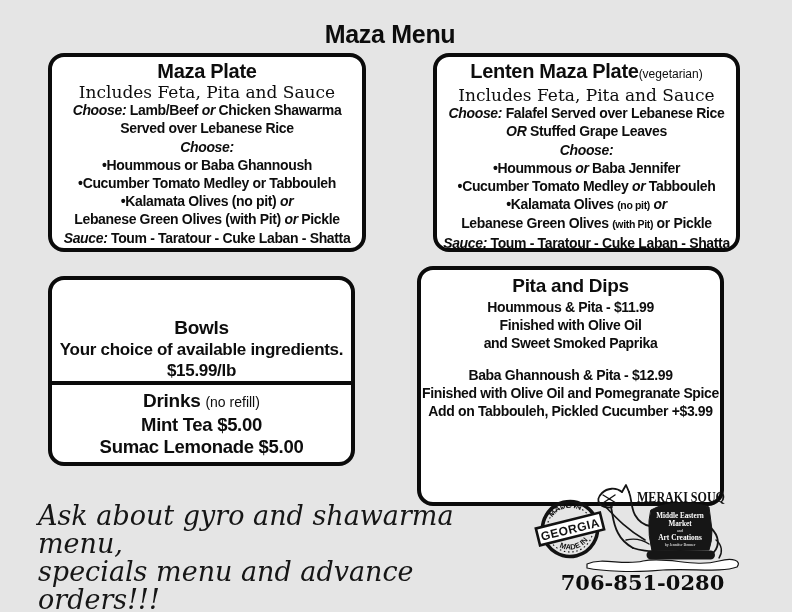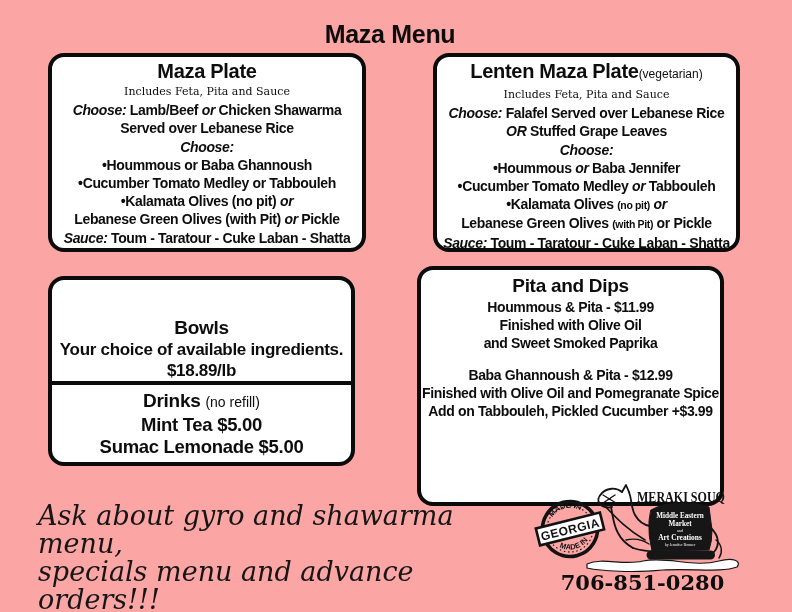--- a/index.html
+++ b/index.html
@@ -1,32 +1,32 @@
 <!DOCTYPE html>
 <html><head>
 <meta charset="utf-8">
 <style>
   html,body{margin:0;padding:0;background:#fff;}
-  .page{position:relative;width:792px;height:612px;background:#fca5a5;overflow:hidden;
+  .page{position:relative;width:792px;height:612px;background:#e5e5e5;overflow:hidden;
         font-family:"Liberation Sans",sans-serif;color:#0d0d0d;}
   .main-title{position:absolute;top:20px;left:0;width:780px;text-align:center;
               font-size:25px;font-weight:800;letter-spacing:-0.3px;}
   .mbox{position:absolute;box-sizing:border-box;border:4px solid #0b0b0b;border-radius:16px;
         background:#fff;text-align:center;overflow:hidden;}
   .box-tl{left:48px;top:53px;width:318px;height:199px;padding-top:2px;}
   .box-tr{left:433px;top:53px;width:307px;height:199px;padding-top:2px;}
   .box-bl{left:48px;top:276px;width:307px;height:190px;display:flex;flex-direction:column;}
   .box-br{left:417px;top:266px;width:307px;height:240px;padding-top:4px;}
   .card-title{font-size:20px;font-weight:800;line-height:24px;letter-spacing:-0.3px;}
   .suffix{font-size:12px;font-weight:500;letter-spacing:0;}
   .mline{font-size:14px;font-weight:700;line-height:18.2px;letter-spacing:-0.35px;white-space:nowrap;}
   .mline .bi{font-style:italic;}
   .mline .sm{font-size:10.5px;font-weight:600;}
   .mline.serif{font-family:"DejaVu Serif","Liberation Serif",serif;font-weight:500;
-               font-size:11px;letter-spacing:0;}
+               font-size:17px;letter-spacing:0;}
   .mline.price{font-size:16px;line-height:20px;}
   .mline.spacer{height:13px;}
   .mline.md{font-size:17px;line-height:21px;letter-spacing:-0.3px;}
   .mline.lg{font-size:18.5px;line-height:22px;letter-spacing:-0.3px;}
   .bowls-sec{height:86px;box-sizing:border-box;padding-top:6px;margin-top:30px;}
   .drinks-sec{flex:1;border-top:4px solid #0b0b0b;padding-top:4px;}
   .sec-title{font-size:19px;font-weight:800;line-height:23px;letter-spacing:-0.3px;}
   .footer-note{position:absolute;left:38px;top:502px;width:445px;text-align:left;
                font-family:"DejaVu Serif","Liberation Serif",serif;font-style:italic;
                font-weight:400;font-size:27px;line-height:28px;color:#161616;}
@@ -71,21 +71,21 @@
         <div class="mline"><span class="bi">Sauce:</span><span> Toum - Taratour - Cuke Laban - Shatta</span></div>
         <div class="mline price"></div>
       </div>
   </div>
 
   <div class="mbox box-bl">
     <div class="bowls-sec">
       <div class="sec-title">Bowls</div>
       <div>
           <div class="mline md"><span>Your choice of available ingredients.</span></div>
-          <div class="mline md"><span>$18.89/lb</span></div>
+          <div class="mline md"><span>$15.99/lb</span></div>
         </div>
     </div>
     <div class="drinks-sec">
       <div class="sec-title"><span>Drinks</span> <span class="suffix" style="font-size:14px;">(no refill)</span></div>
       <div>
           <div class="mline lg"><span>Mint Tea $5.00</span></div>
           <div class="mline lg"><span>Sumac Lemonade $5.00</span></div>
           <div class="mline lg"><span>Drinks in coolers $3.50 +</span></div>
         </div>
     </div>

